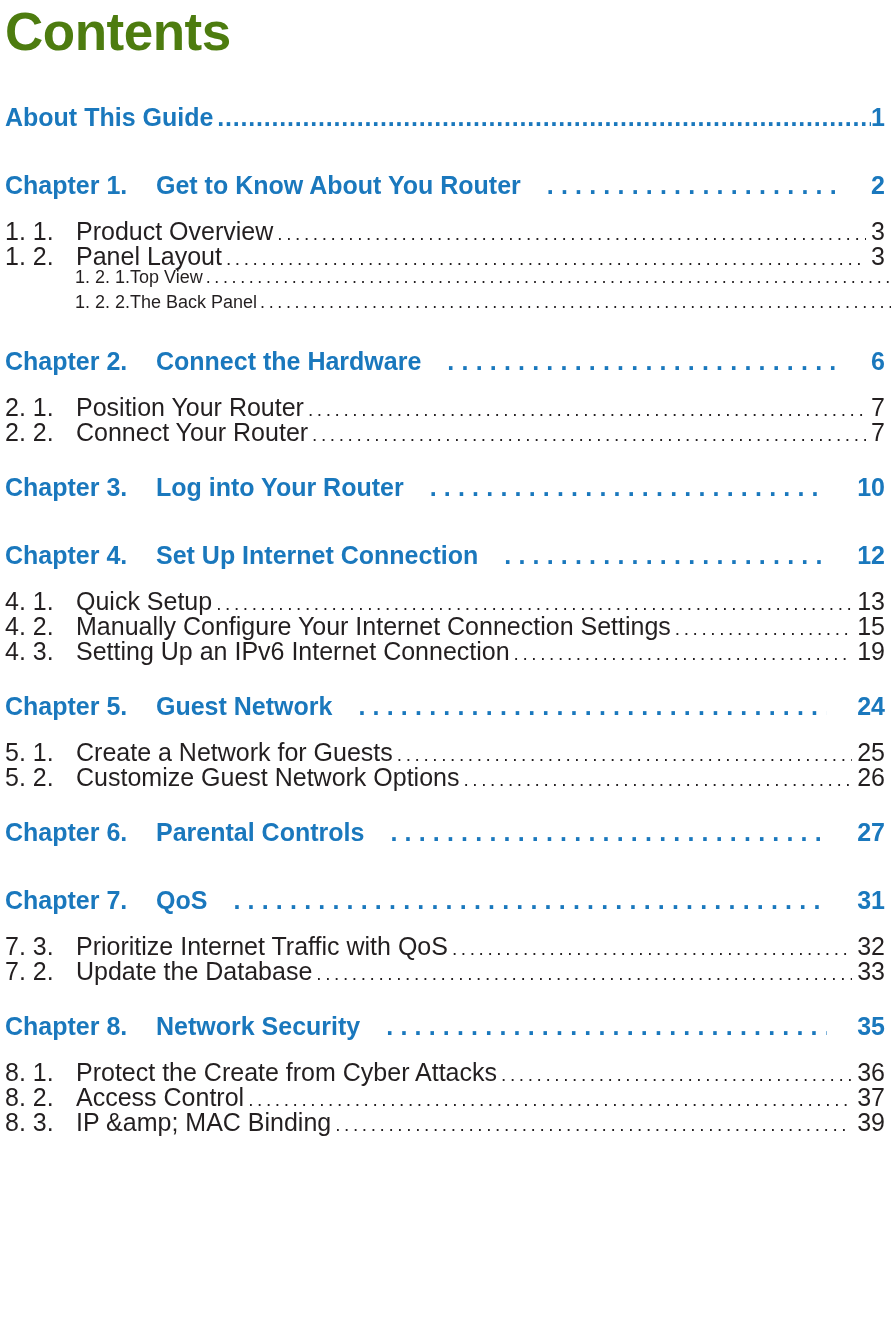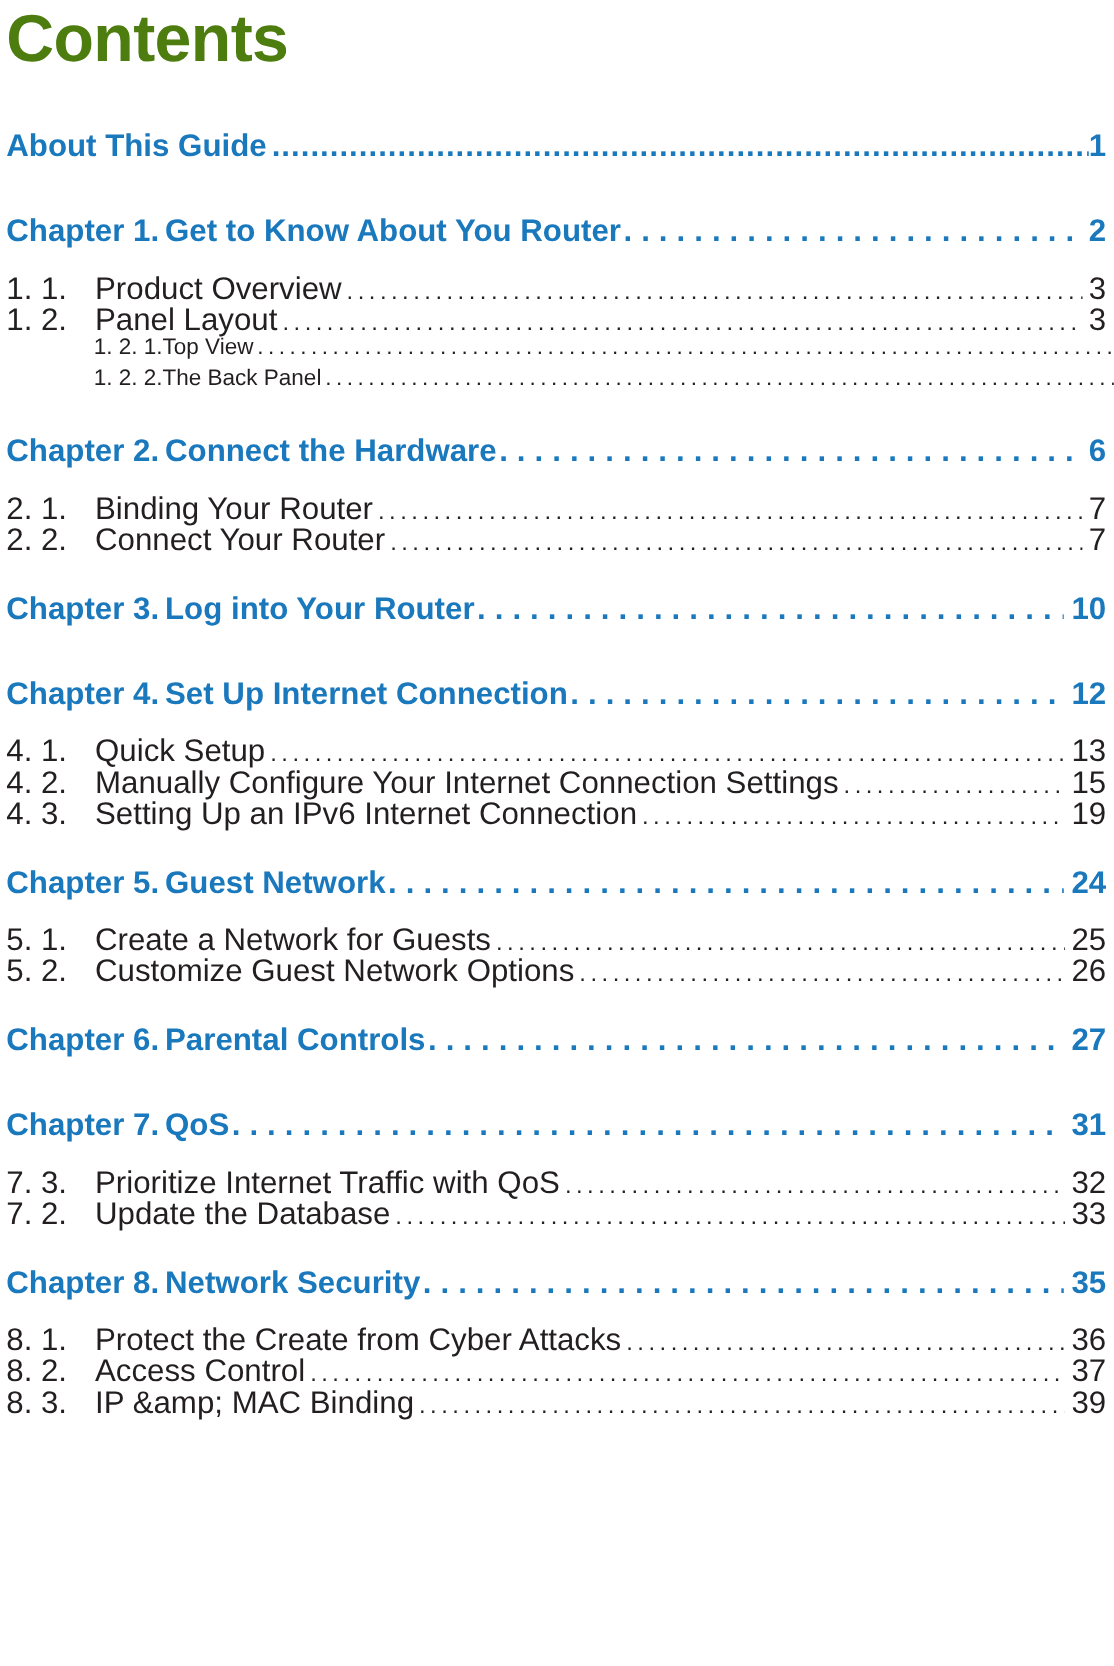--- a/index.html
+++ b/index.html
@@ -84,20 +84,21 @@
     margin-right: 0px;
   }
   .lvl0 .pg { min-width: 10px; }
 
   
   .lvl1 {
     color: #1a78bd;
     font-size: 25px;
     font-weight: bold;
     height: 38px;
+    gap: 24px;
   }
   .lvl1 .num {
     min-width: 127px;
   }
   .lvl1 .leader {
     font-size: 25px;
     font-weight: bold;
     letter-spacing: 7.2px;
     margin-left: 2px;
     margin-right: 6px;
@@ -188,21 +189,21 @@
       <div class="gap-chapter"></div>
       <div class="row lvl1">
         <span class="num">Chapter 2.</span>
         <span class="label">Connect the Hardware</span>
         <span class="leader"></span>
         <span class="pg">6</span>
       </div>
       <div class="gap-sub"></div>
       <div class="row lvl2">
         <span class="num">2. 1.</span>
-        <span class="label">Binding Your Router</span>
+        <span class="label">Position Your Router</span>
         <span class="leader"></span>
         <span class="pg">7</span>
       </div>
       <div class="row lvl2">
         <span class="num">2. 2.</span>
         <span class="label">Connect Your Router</span>
         <span class="leader"></span>
         <span class="pg">7</span>
       </div>
       <div class="gap-chapter"></div>

